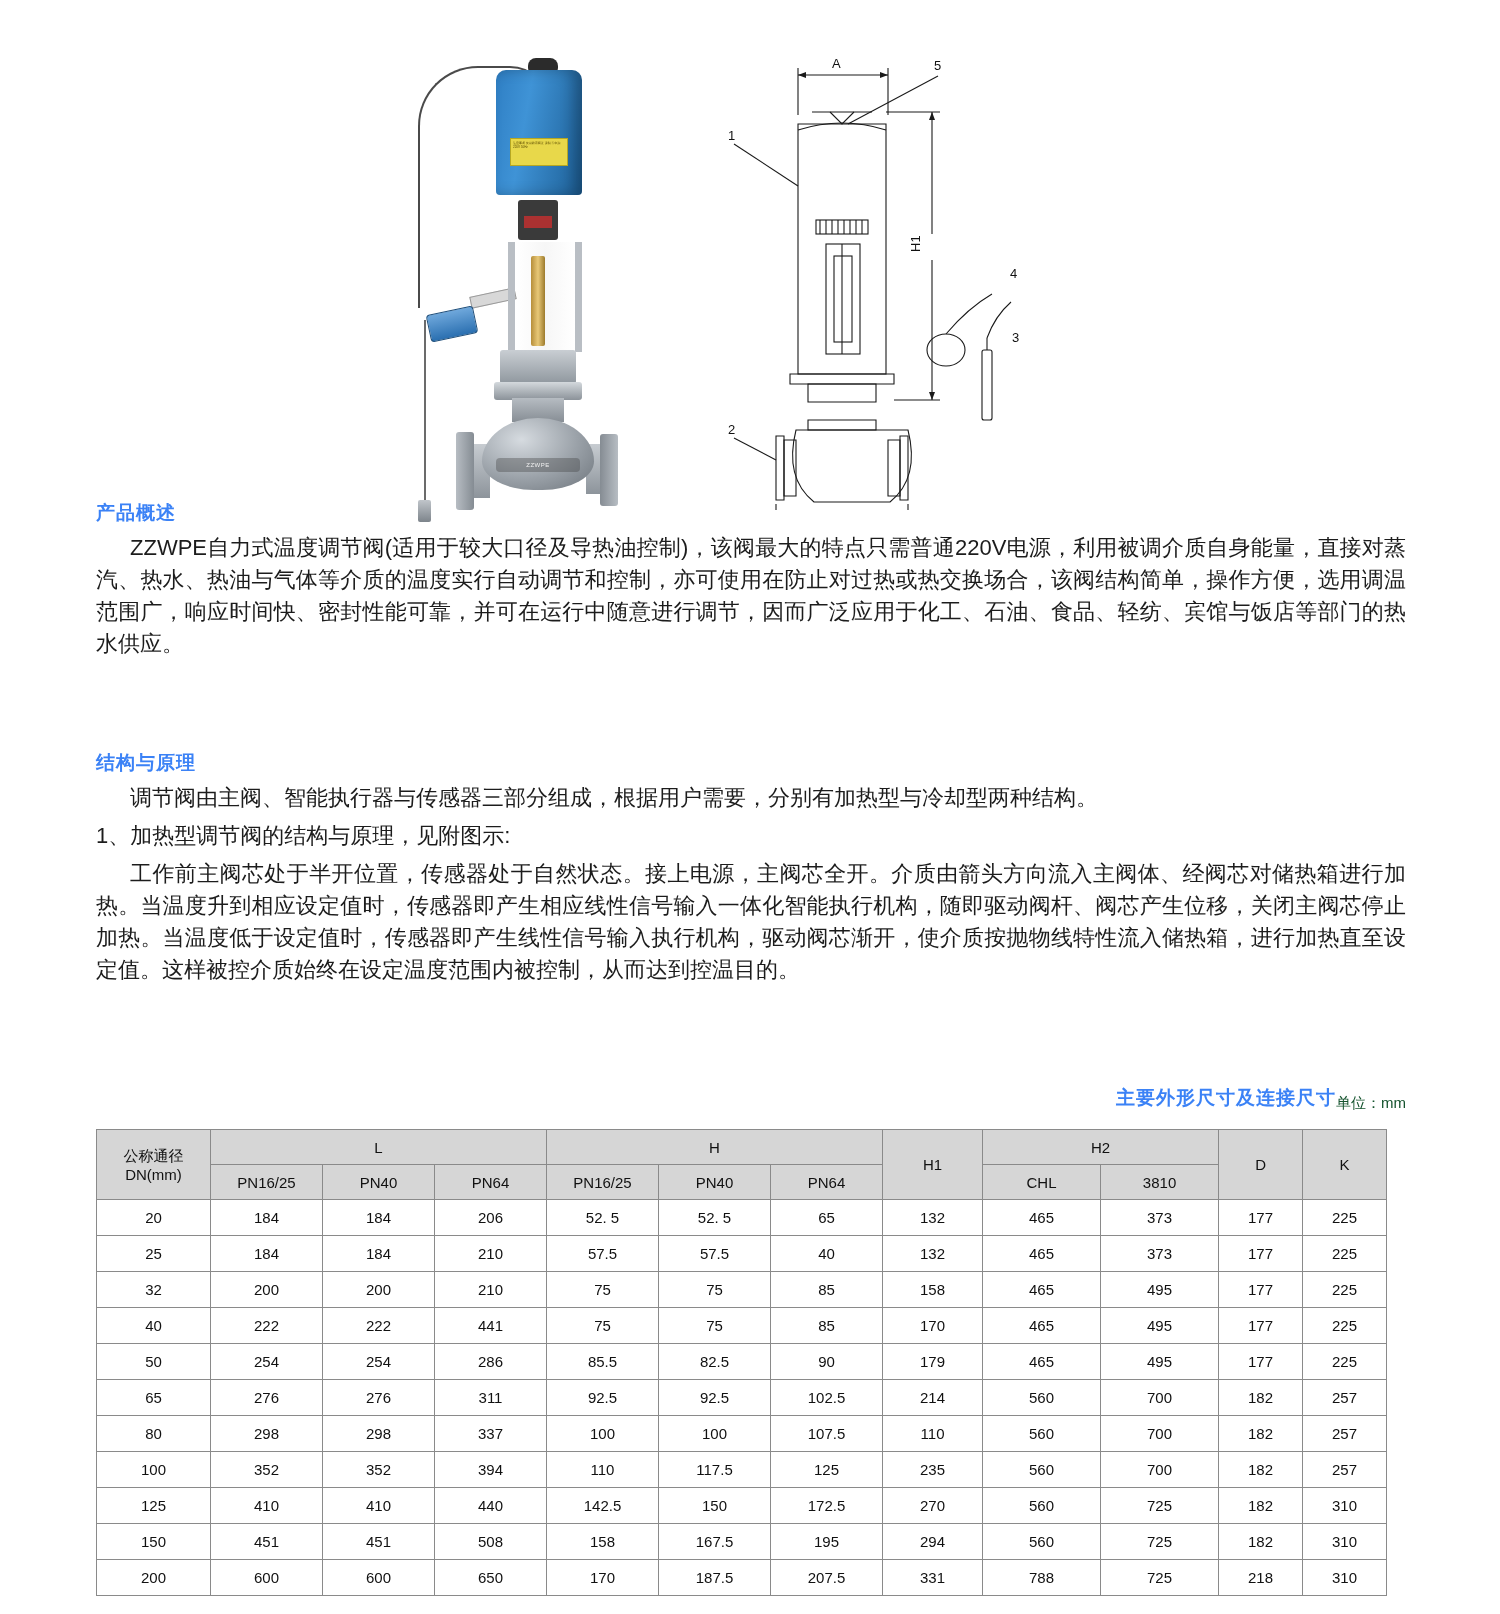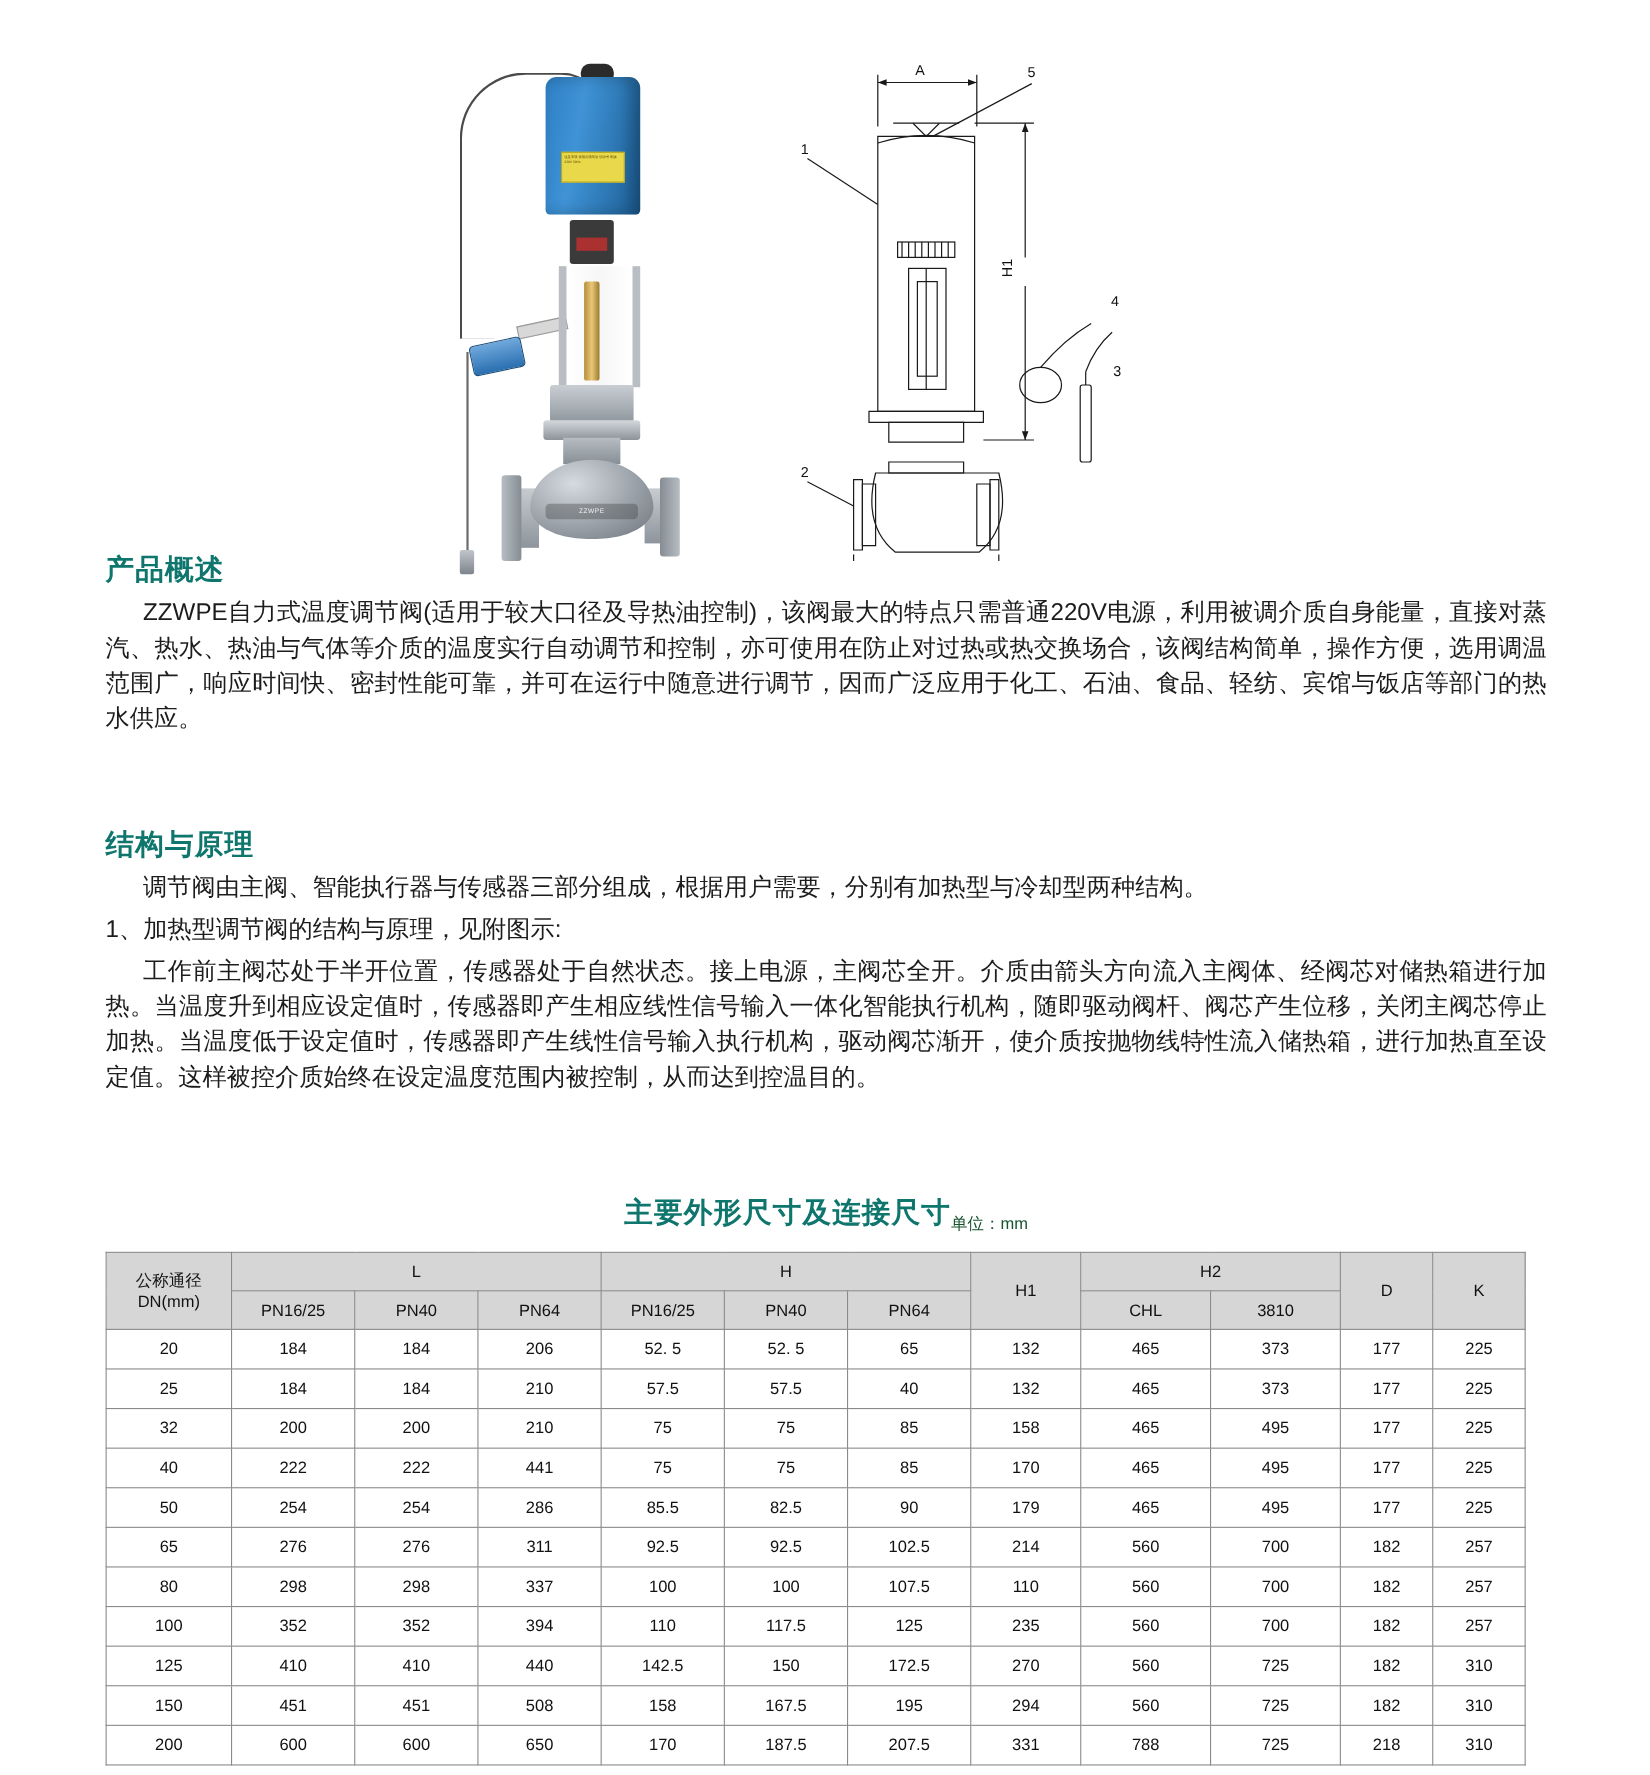--- a/index.html
+++ b/index.html
@@ -204,23 +204,23 @@
     position: absolute;
     left: 720px;
     top: 20px;
     width: 380px;
     height: 490px;
   }
   .drawing svg { display: block; }
 
   
   .section-title {
-    font-size: 26px;
+    font-size: 19px;
     font-weight: bold;
-    color: #0f766e;
+    color: #3b82f6;
     margin: 0 0 6px 0;
     letter-spacing: 1px;
   }
   .sec1 {
     position: absolute;
     left: 96px;
     top: 500px;
     width: 1310px;
   }
   .sec2 {
@@ -241,21 +241,21 @@
   
   .sec3 {
     position: absolute;
     left: 96px;
     top: 1085px;
     width: 1310px;
   }
   .tbl-head-row {
     display: flex;
     align-items: flex-end;
-    justify-content: center;
+    justify-content: flex-end;
     margin-bottom: 12px;
   }
   .unit-note {
     font-size: 15px;
     color: #14532d;
     padding-bottom: 4px;
   }
   table.dim {
     border-collapse: collapse;
     width: 1099px;

